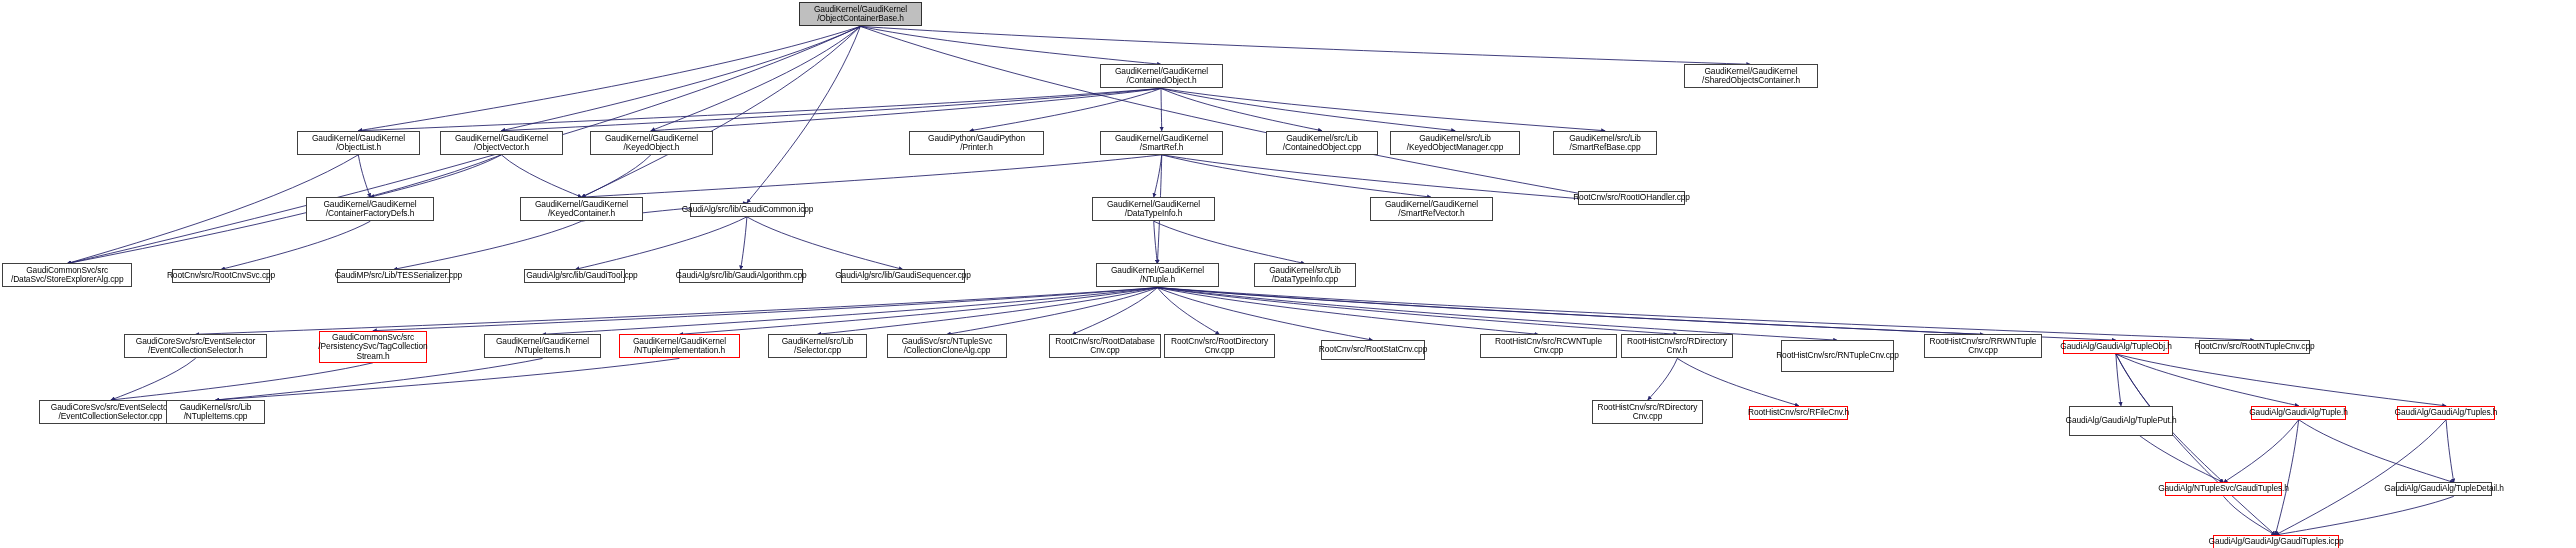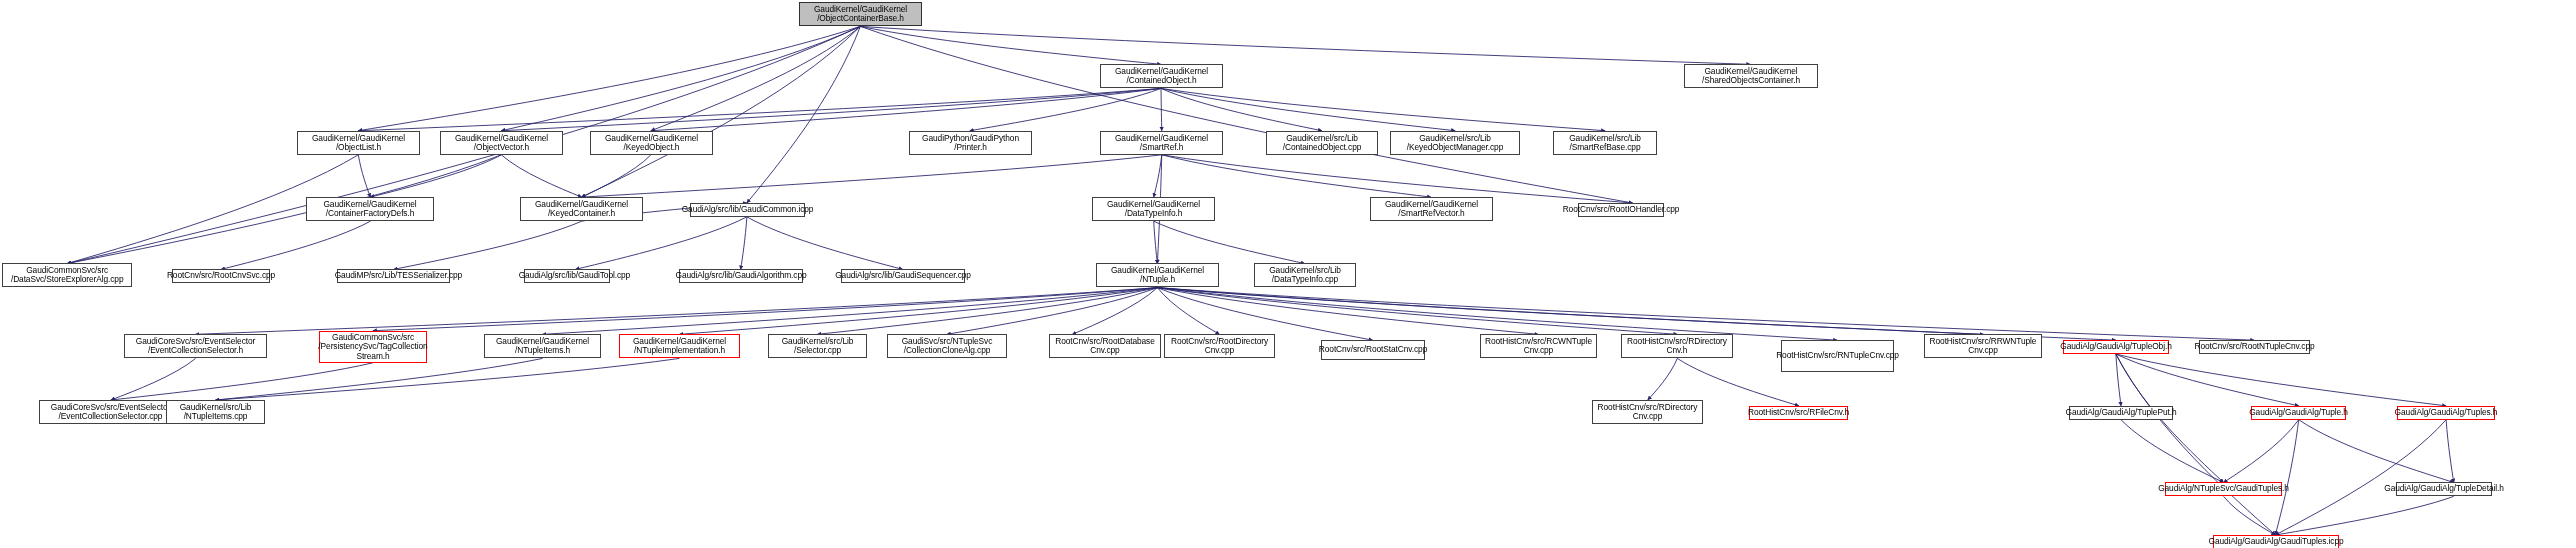--- a/index.html
+++ b/index.html
@@ -135,45 +135,45 @@
       <div class="node" style="left: 1100px; top: 64px; width: 123px; height: 24px;">GaudiKernel/GaudiKernel
 /ContainedObject.h</div>
       <div class="node" style="left: 1684px; top: 64px; width: 134px; height: 24px;">GaudiKernel/GaudiKernel
 /SharedObjectsContainer.h</div>
       <div class="node" style="left: 297px; top: 131px; width: 123px; height: 24px;">GaudiKernel/GaudiKernel
 /ObjectList.h</div>
       <div class="node" style="left: 440px; top: 131px; width: 123px; height: 24px;">GaudiKernel/GaudiKernel
 /ObjectVector.h</div>
       <div class="node" style="left: 590px; top: 131px; width: 123px; height: 24px;">GaudiKernel/GaudiKernel
 /KeyedObject.h</div>
-      <div class="node" style="left: 909px; top: 131px; width: 123px; height: 24px;">GaudiPython/GaudiPython
+      <div class="node" style="left: 909px; top: 131px; width: 135px; height: 24px;">GaudiPython/GaudiPython
 /Printer.h</div>
       <div class="node" style="left: 1100px; top: 131px; width: 123px; height: 24px;">GaudiKernel/GaudiKernel
 /SmartRef.h</div>
       <div class="node" style="left: 1266px; top: 131px; width: 112px; height: 24px;">GaudiKernel/src/Lib
 /ContainedObject.cpp</div>
       <div class="node" style="left: 1390px; top: 131px; width: 130px; height: 24px;">GaudiKernel/src/Lib
 /KeyedObjectManager.cpp</div>
       <div class="node" style="left: 1553px; top: 131px; width: 104px; height: 24px;">GaudiKernel/src/Lib
 /SmartRefBase.cpp</div>
       <div class="node" style="left: 306px; top: 197px; width: 128px; height: 24px;">GaudiKernel/GaudiKernel
 /ContainerFactoryDefs.h</div>
       <div class="node" style="left: 520px; top: 197px; width: 123px; height: 24px;">GaudiKernel/GaudiKernel
 /KeyedContainer.h</div>
       <div class="node" style="left: 690px; top: 203px; width: 115px; height: 14px;">GaudiAlg/src/lib/GaudiCommon.icpp</div>
       <div class="node" style="left: 1092px; top: 197px; width: 123px; height: 24px;">GaudiKernel/GaudiKernel
 /DataTypeInfo.h</div>
       <div class="node" style="left: 1370px; top: 197px; width: 123px; height: 24px;">GaudiKernel/GaudiKernel
 /SmartRefVector.h</div>
-      <div class="node" style="left: 1578px; top: 203px; width: 86px; height: 14px;">RootCnv/src/RootIOHandler.cpp</div>
+      <div class="node" style="left: 1578px; top: 191px; width: 107px; height: 14px;">RootCnv/src/RootIOHandler.cpp</div>
       <div class="node" style="left: 2.2px; top: 263px; width: 130px; height: 24px;">GaudiCommonSvc/src
 /DataSvc/StoreExplorerAlg.cpp</div>
       <div class="node" style="left: 172px; top: 269px; width: 98px; height: 14px;">RootCnv/src/RootCnvSvc.cpp</div>
       <div class="node" style="left: 337px; top: 269px; width: 113px; height: 14px; padding-left: 12px;">GaudiMP/src/Lib/TESSerializer.cpp</div>
-      <div class="node" style="left: 524px; top: 269px; width: 86px; height: 14px; padding-left: 17px;">GaudiAlg/src/lib/GaudiTool.cpp</div>
+      <div class="node" style="left: 524px; top: 269px; width: 101px; height: 14px; padding-left: 17px;">GaudiAlg/src/lib/GaudiTool.cpp</div>
       <div class="node" style="left: 679px; top: 269px; width: 124px; height: 14px;">GaudiAlg/src/lib/GaudiAlgorithm.cpp</div>
       <div class="node" style="left: 841px; top: 269px; width: 124px; height: 14px;">GaudiAlg/src/lib/GaudiSequencer.cpp</div>
       <div class="node" style="left: 1096px; top: 263px; width: 123px; height: 24px;">GaudiKernel/GaudiKernel
 /NTuple.h</div>
       <div class="node" style="left: 1254px; top: 263px; width: 102px; height: 24px;">GaudiKernel/src/Lib
 /DataTypeInfo.cpp</div>
       <div class="node" style="left: 124px; top: 334px; width: 143px; height: 24px;">GaudiCoreSvc/src/EventSelector
 /EventCollectionSelector.h</div>
       <div class="node redbox" style="left: 319px; top: 331px; width: 108px; height: 32px;">GaudiCommonSvc/src
 /PersistencySvc/TagCollection
@@ -184,37 +184,37 @@
 /NTupleImplementation.h</div>
       <div class="node" style="left: 768px; top: 334px; width: 99px; height: 24px;">GaudiKernel/src/Lib
 /Selector.cpp</div>
       <div class="node" style="left: 887px; top: 334px; width: 120px; height: 24px;">GaudiSvc/src/NTupleSvc
 /CollectionCloneAlg.cpp</div>
       <div class="node" style="left: 1017px; top: 334px; width: 112px; height: 24px; margin-left: 32px;">RootCnv/src/RootDatabase
 Cnv.cpp</div>
       <div class="node" style="left: 1164px; top: 334px; width: 111px; height: 24px;">RootCnv/src/RootDirectory
 Cnv.cpp</div>
       <div class="node" style="left: 1321px; top: 340px; width: 104px; height: 20px;">RootCnv/src/RootStatCnv.cpp</div>
-      <div class="node" style="left: 1480px; top: 334px; width: 117px; height: 24px;">RootHistCnv/src/RCWNTuple
+      <div class="node" style="left: 1480px; top: 334px; width: 137px; height: 24px;">RootHistCnv/src/RCWNTuple
 Cnv.cpp</div>
       <div class="node" style="left: 1621px; top: 334px; width: 112px; height: 24px;">RootHistCnv/src/RDirectory
 Cnv.h</div>
       <div class="node" style="left: 1781px; top: 340px; width: 113px; height: 32px;">RootHistCnv/src/RNTupleCnv.cpp</div>
       <div class="node" style="left: 1924px; top: 334px; width: 118px; height: 24px;">RootHistCnv/src/RRWNTuple
 Cnv.cpp</div>
       <div class="node redbox" style="left: 2063px; top: 340px; width: 106px; height: 14px;">GaudiAlg/GaudiAlg/TupleObj.h</div>
       <div class="node" style="left: 2199px; top: 340px; width: 111px; height: 14px;">RootCnv/src/RootNTupleCnv.cpp</div>
       <div class="node" style="left: 39px; top: 400px; width: 143px; height: 24px;">GaudiCoreSvc/src/EventSelector
 /EventCollectionSelector.cpp</div>
       <div class="node" style="left: 166px; top: 400px; width: 99px; height: 24px;">GaudiKernel/src/Lib
 /NTupleItems.cpp</div>
       <div class="node" style="left: 1592px; top: 400px; width: 111px; height: 24px;">RootHistCnv/src/RDirectory
 Cnv.cpp</div>
       <div class="node redbox" style="left: 1749px; top: 406px; width: 99px; height: 14px;">RootHistCnv/src/RFileCnv.h</div>
-      <div class="node" style="left: 2069px; top: 406px; width: 104px; height: 14px;">GaudiAlg/GaudiAlg/TuplePut.h</div>
+      <div class="node" style="left: 2069px; top: 406px; width: 104px; height: 30px;">GaudiAlg/GaudiAlg/TuplePut.h</div>
       <div class="node redbox" style="left: 2251px; top: 406px; width: 95px; height: 14px;">GaudiAlg/GaudiAlg/Tuple.h</div>
       <div class="node redbox" style="left: 2397px; top: 406px; width: 98px; height: 14px;">GaudiAlg/GaudiAlg/Tuples.h</div>
       <div class="node redbox" style="left: 2165px; top: 482px; width: 117px; height: 14px;">GaudiAlg/NTupleSvc/GaudiTuples.h</div>
       <div class="node" style="left: 2396px; top: 482px; width: 96px; height: 14px;">GaudiAlg/GaudiAlg/TupleDetail.h</div>
       <div class="node redbox" style="left: 2213px; top: 535px; width: 126px; height: 14px;">GaudiAlg/GaudiAlg/GaudiTuples.icpp</div>
     </div>
 </div>
 
 
 </body></html>

